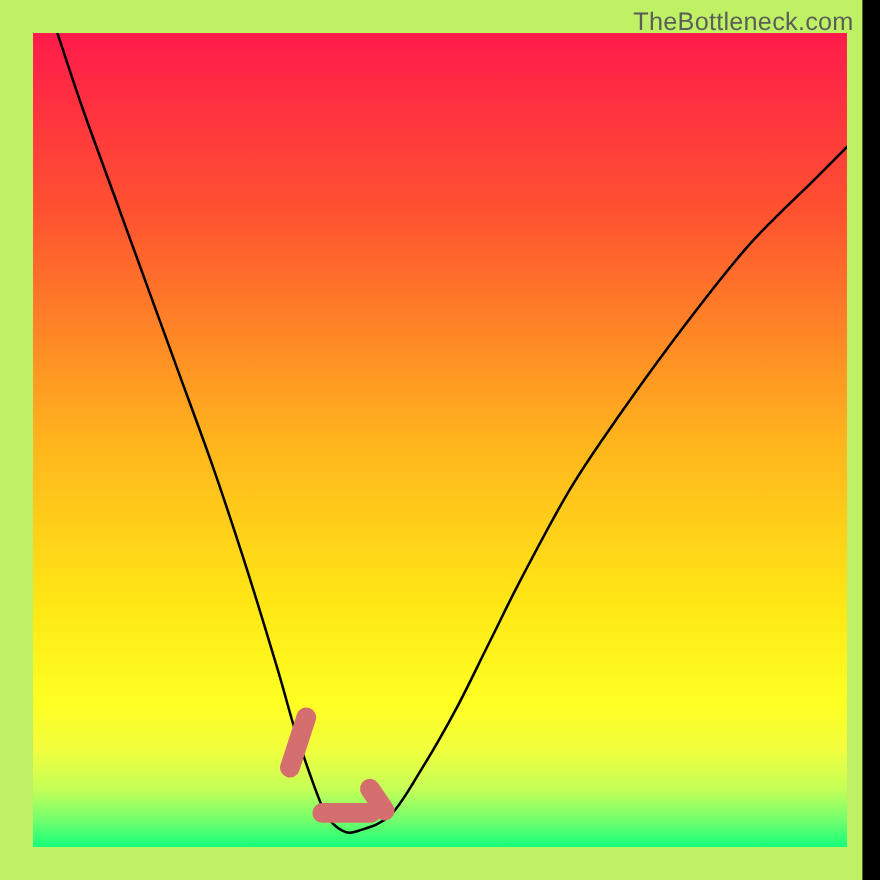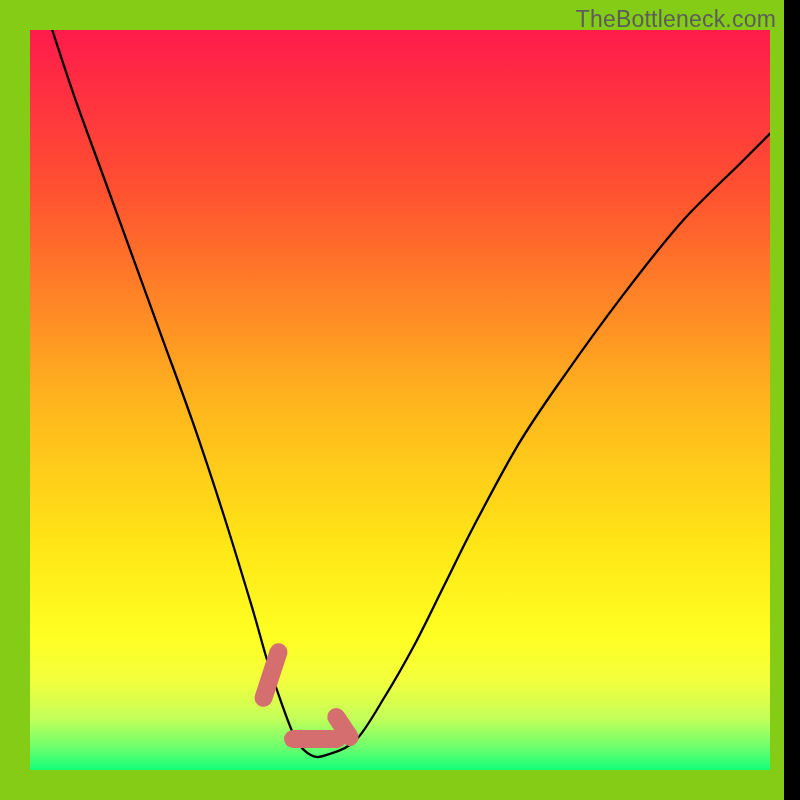--- a/index.html
+++ b/index.html
@@ -1,21 +1,21 @@
 <!DOCTYPE html>
 <html><head>
 <meta charset="utf-8">
 <style>
   * { margin: 0; padding: 0; box-sizing: border-box; }
   html, body { width: 800px; height: 800px; background: #000; overflow: hidden; }
   .frame {
     position: absolute;
     left: 0; top: 0;
     width: 784px; height: 800px;
-    background: #84cc16;
+    background: #bef264;
   }
   .plot-area {
     position: absolute;
     left: 30px; top: 30px;
     width: 740px; height: 740px;
     overflow: hidden;
   }
   .gradient {
     position: absolute;
     left: 0; top: 0; width: 740px; height: 740px;

